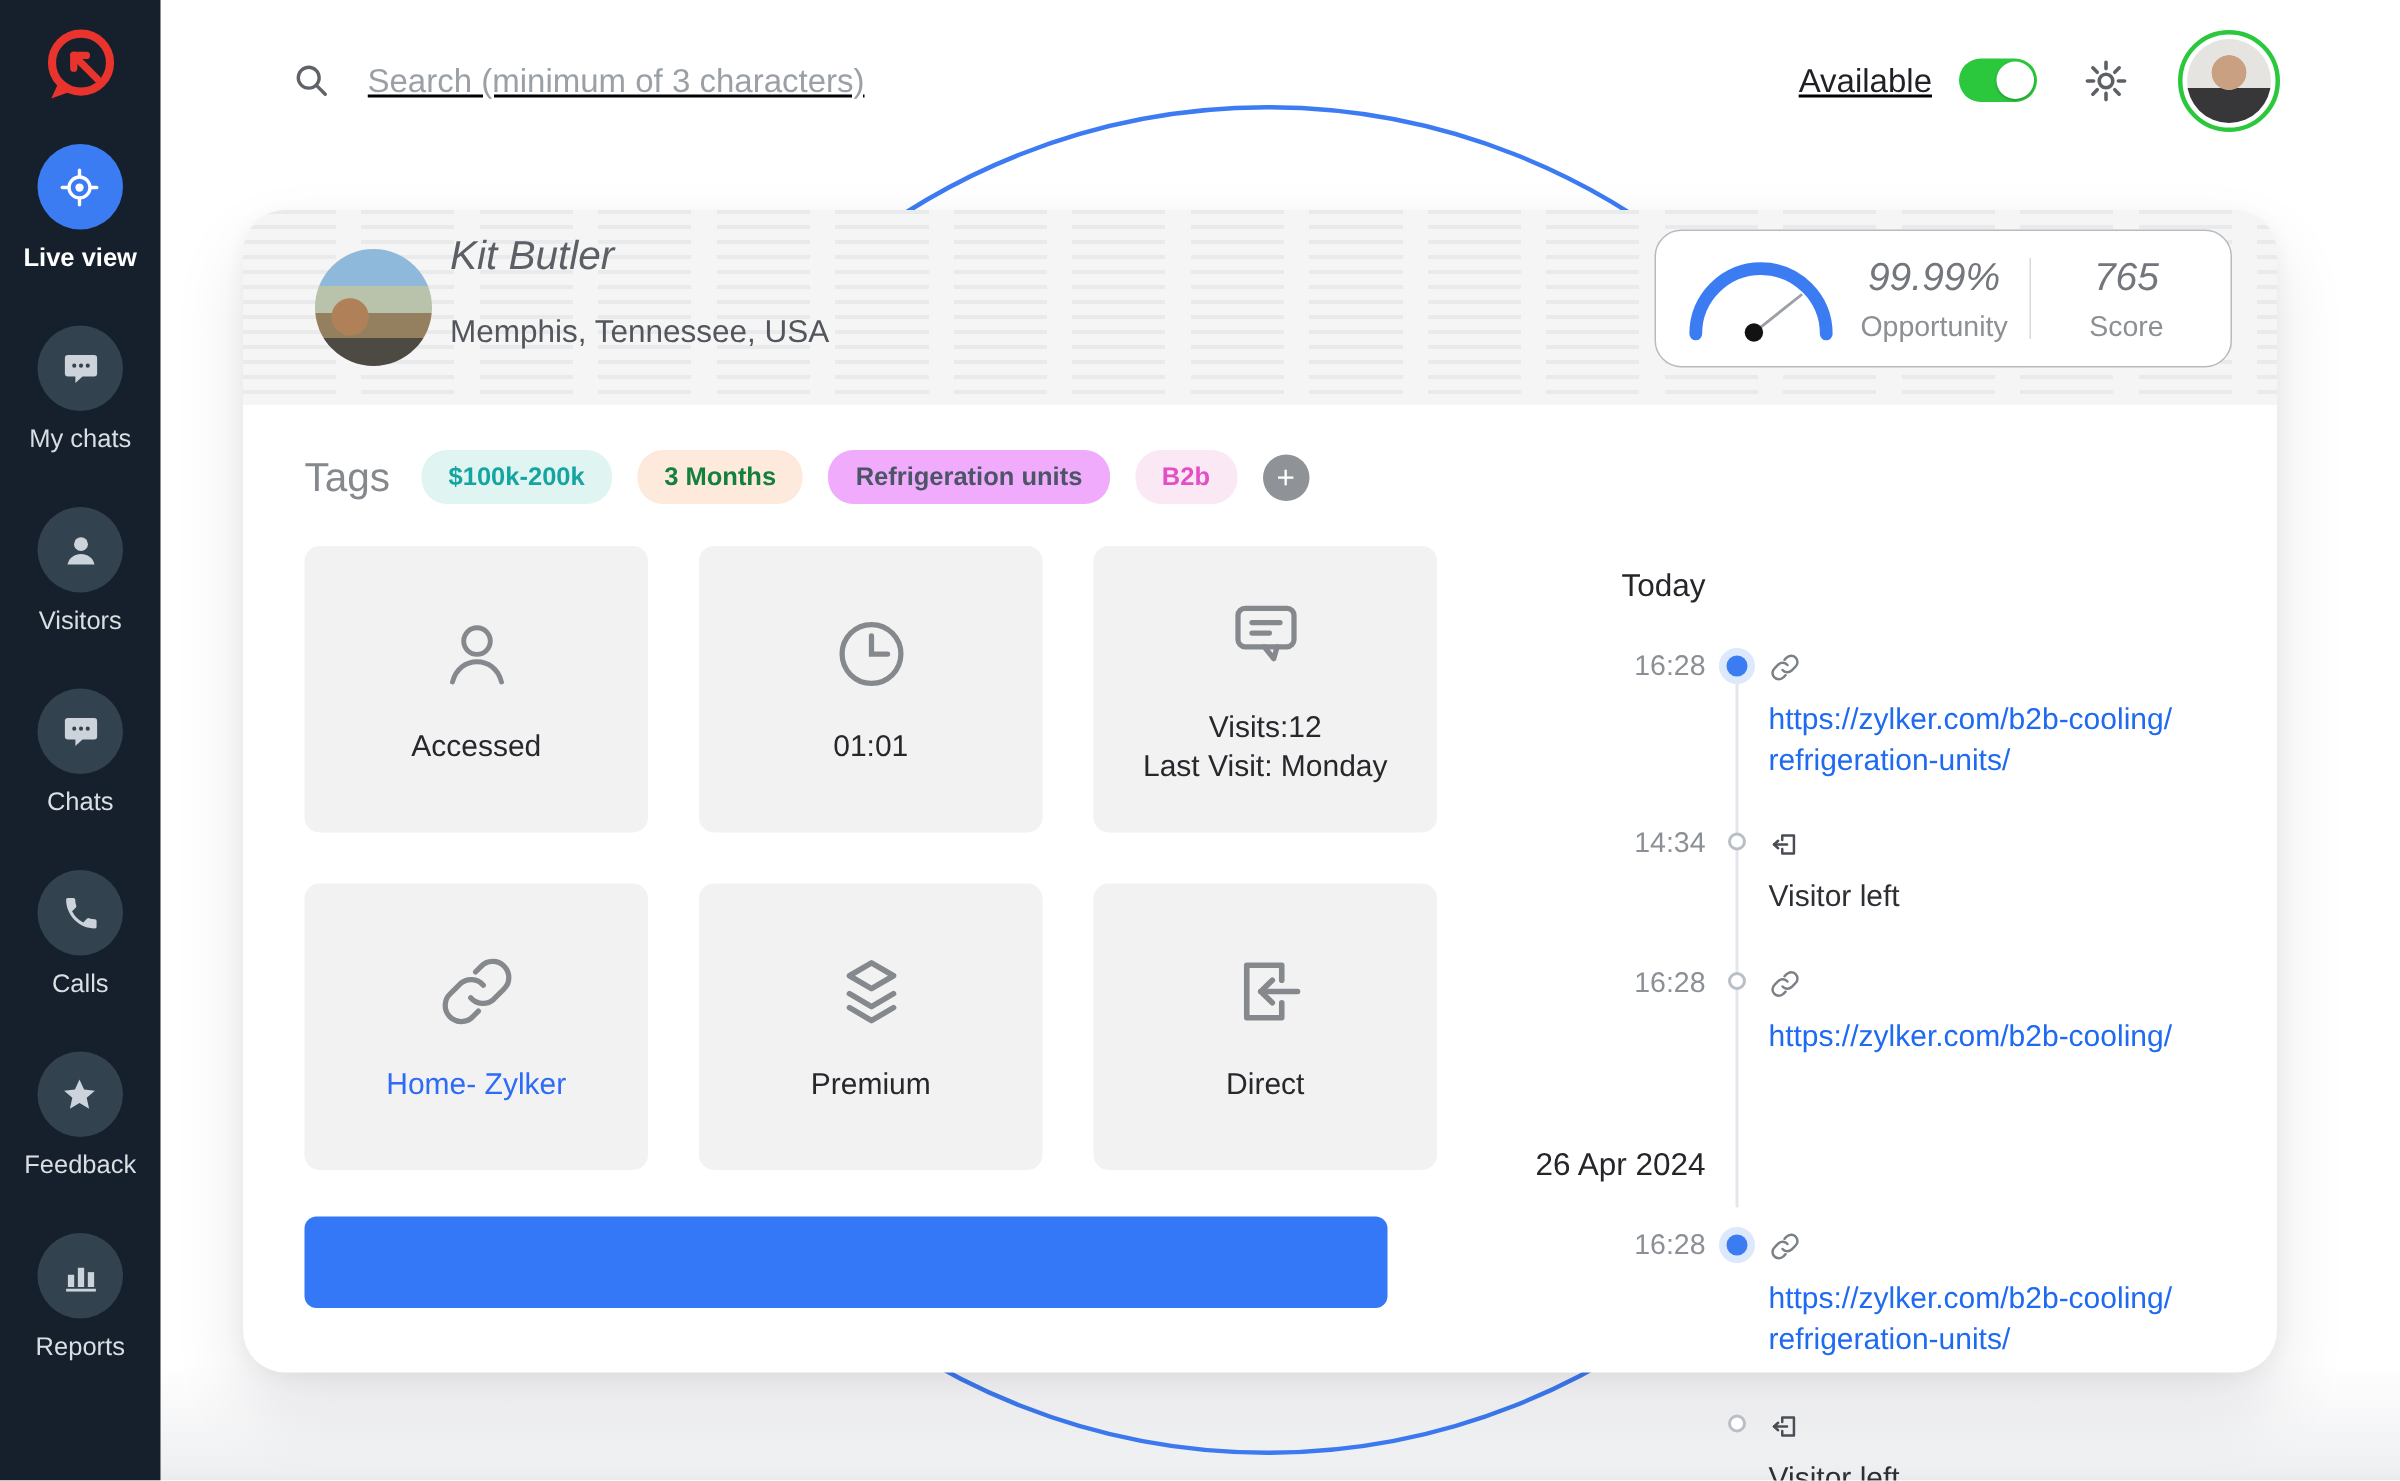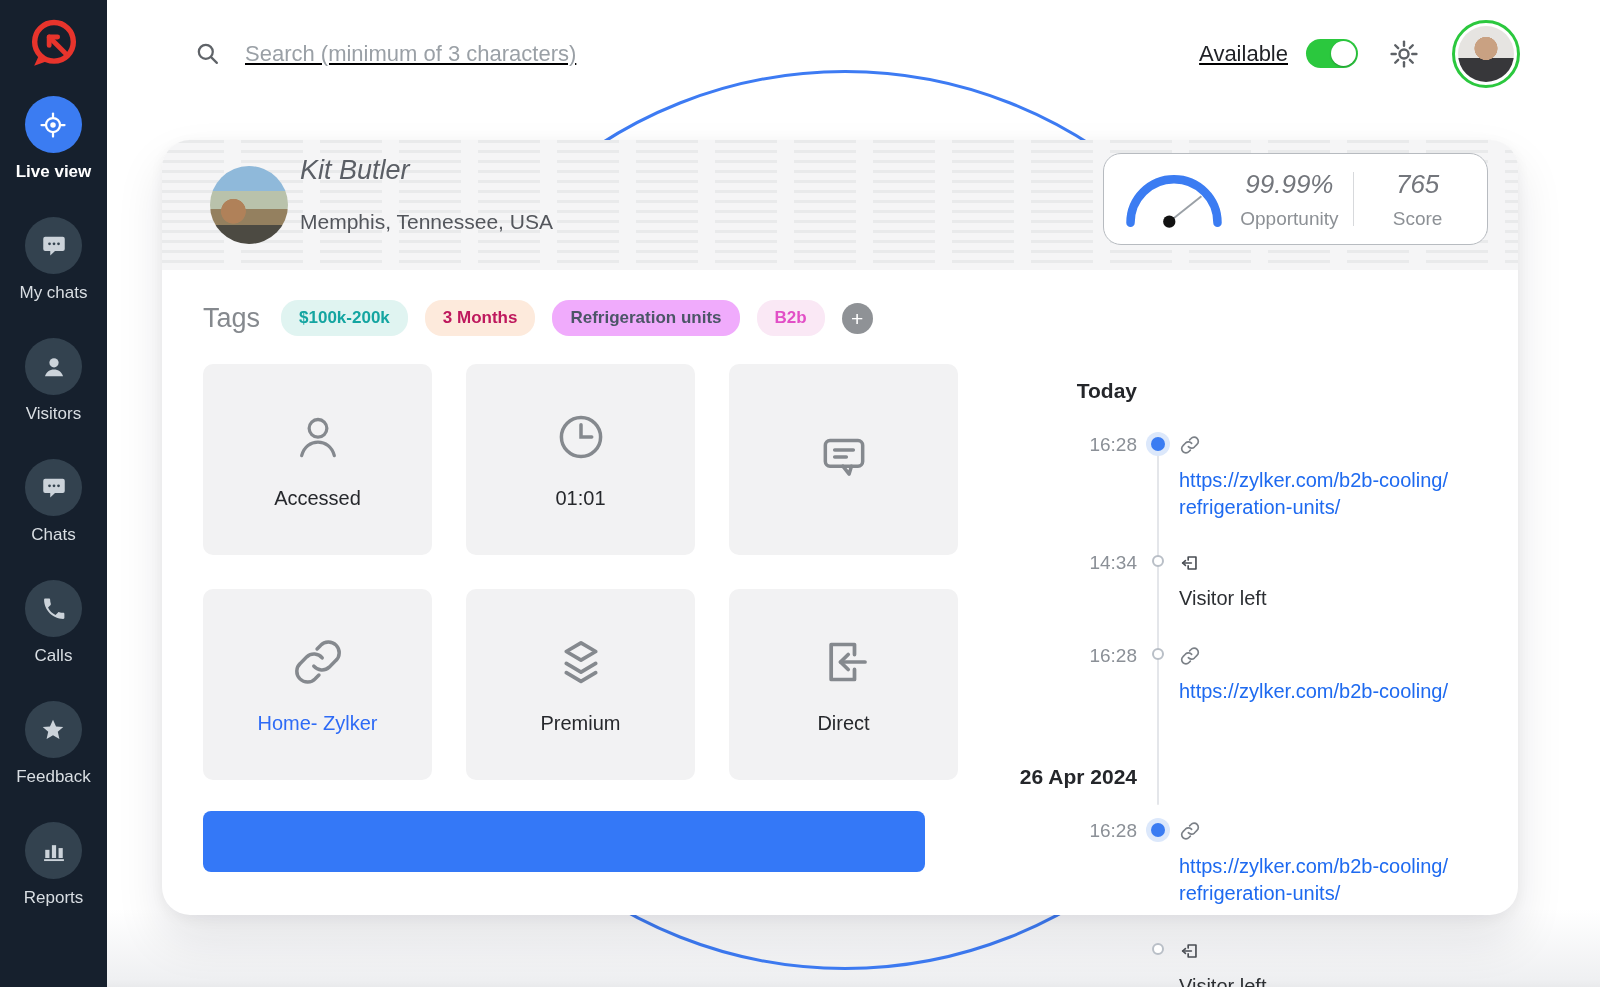--- a/index.html
+++ b/index.html
@@ -67,42 +67,42 @@
   .metric-col { flex:1; text-align:center; }
   .metric-val { font-size:26px; font-style:italic; color:#73767c; }
   .metric-lab { font-size:19px; color:#8c9095; margin-top:8px; }
   .metric-div { width:1.5px; height:54px; background:#d7d9dc; }
 
   
   .tags-row { display:flex; align-items:center; gap:17px; margin:30px 0 0 41px; }
   .tags-title { font-size:27px; color:#85898e; margin-right:4px; }
   .pill { font-size:17px; font-weight:bold; padding:8px 18px; border-radius:17px; cursor:pointer; }
   .pill-teal   { color:#14a5a1; background:#e0f4f1; }
-  .pill-orange { color:#be185d; background:#fdeadc; }
+  .pill-orange { color:#15803d; background:#fdeadc; }
   .pill-gray   { color:#4b5566; background:#f0abfc; }
   .pill-pink   { color:#e24fc6; background:#fae8f5; }
   .tag-add { width:31px; height:31px; border-radius:50%; background:#8f9296; color:#fff; border:none;
     font-size:21px; line-height:29px; cursor:pointer; }
 
   
   .tiles { margin:28px 0 0 41px; display:grid; grid-template-columns:repeat(3,229px);
     grid-auto-rows:191px; gap:34px; }
   .tile { background:#f2f2f3; border-radius:10px; display:flex; flex-direction:column;
     align-items:center; justify-content:center; color:#85898e; cursor:pointer; }
   .tile svg { width:56px; height:56px; }
   .tile-label { margin-top:16px; font-size:20px; line-height:26px; color:#26282c; text-align:center; }
   .tile-label.link { color:#2e6bf6; }
 
   .primary-btn { display:block; margin:31px 0 0 41px; width:722px; height:61px; background:#3478f7;
     border:none; border-radius:8px; cursor:pointer; }
 
   
   .timeline { position:absolute; left:845px; top:237px; width:485px; }
   .tl-line { position:absolute; left:150px; top:64px; width:2px; height:364px; background:#e4e6ea; border-radius:1px; }
-  .tl-heading { font-size:21px; font-weight:bold; color:#24262a; line-height:28px;
+  .tl-heading { font-size:21px; font-weight:normal; color:#24262a; line-height:28px;
     width:130px; text-align:right; margin-bottom:26px; }
   .tl-heading.second { margin-top:58px; }
   .tl-row { display:grid; grid-template-columns:130px 42px 1fr; align-items:start; position:relative; }
   .tl-row.mb28 { margin-bottom:28px; } .tl-row.mb30 { margin-bottom:30px; }
   .tl-time { font-size:19px; color:#8b9097; text-align:right; line-height:27px; }
   .tl-marker { justify-self:center; margin-top:6px; position:relative; z-index:1; }
   .dot-filled { width:14px; height:14px; border-radius:50%; background:#3b7cf2;
     box-shadow:0 0 0 5px #dce8fb; }
   .dot-hollow { width:12px; height:12px; border-radius:50%; background:#fff; border:2px solid #b9bfc7; }
   .tl-content { display:flex; gap:11px; align-items:flex-start;flex-direction:column; }
@@ -297,20 +297,21 @@
 
       <div class="tile">
         <span>
           <svg viewBox="0 0 24 24" width="52" height="52" fill="none" stroke="currentColor" stroke-width="1.5" stroke-linecap="round" stroke-linejoin="round">
             <rect x="4" y="4.5" width="16" height="11" rx="2"></rect>
             <line x1="8" y1="8.6" x2="16" y2="8.6"></line>
               <line x1="8" y1="11.6" x2="13" y2="11.6"></line>
             <path d="M11.5 15.5l2.7 3.4 1-3.4"></path>
           </svg>
         </span>
+        <div class="tile-label"><span>Visits:12</span><br><span>Last Visit: Monday</span></div>
       </div>
 
       <div class="tile">
         <span>
           <svg viewBox="0 0 24 24" width="54" height="54" fill="none" stroke="currentColor" stroke-width="1.5" stroke-linecap="round">
             <path d="M10.2 13.8a4.6 4.6 0 0 0 6.6.4l2.8-2.8a4.6 4.6 0 1 0-6.5-6.5l-1.5 1.5"></path>
             <path d="M13.8 10.2a4.6 4.6 0 0 0-6.6-.4l-2.8 2.8a4.6 4.6 0 1 0 6.5 6.5l1.5-1.5"></path>
           </svg>
         </span>
         <div class="tile-label link">Home- Zylker</div>

